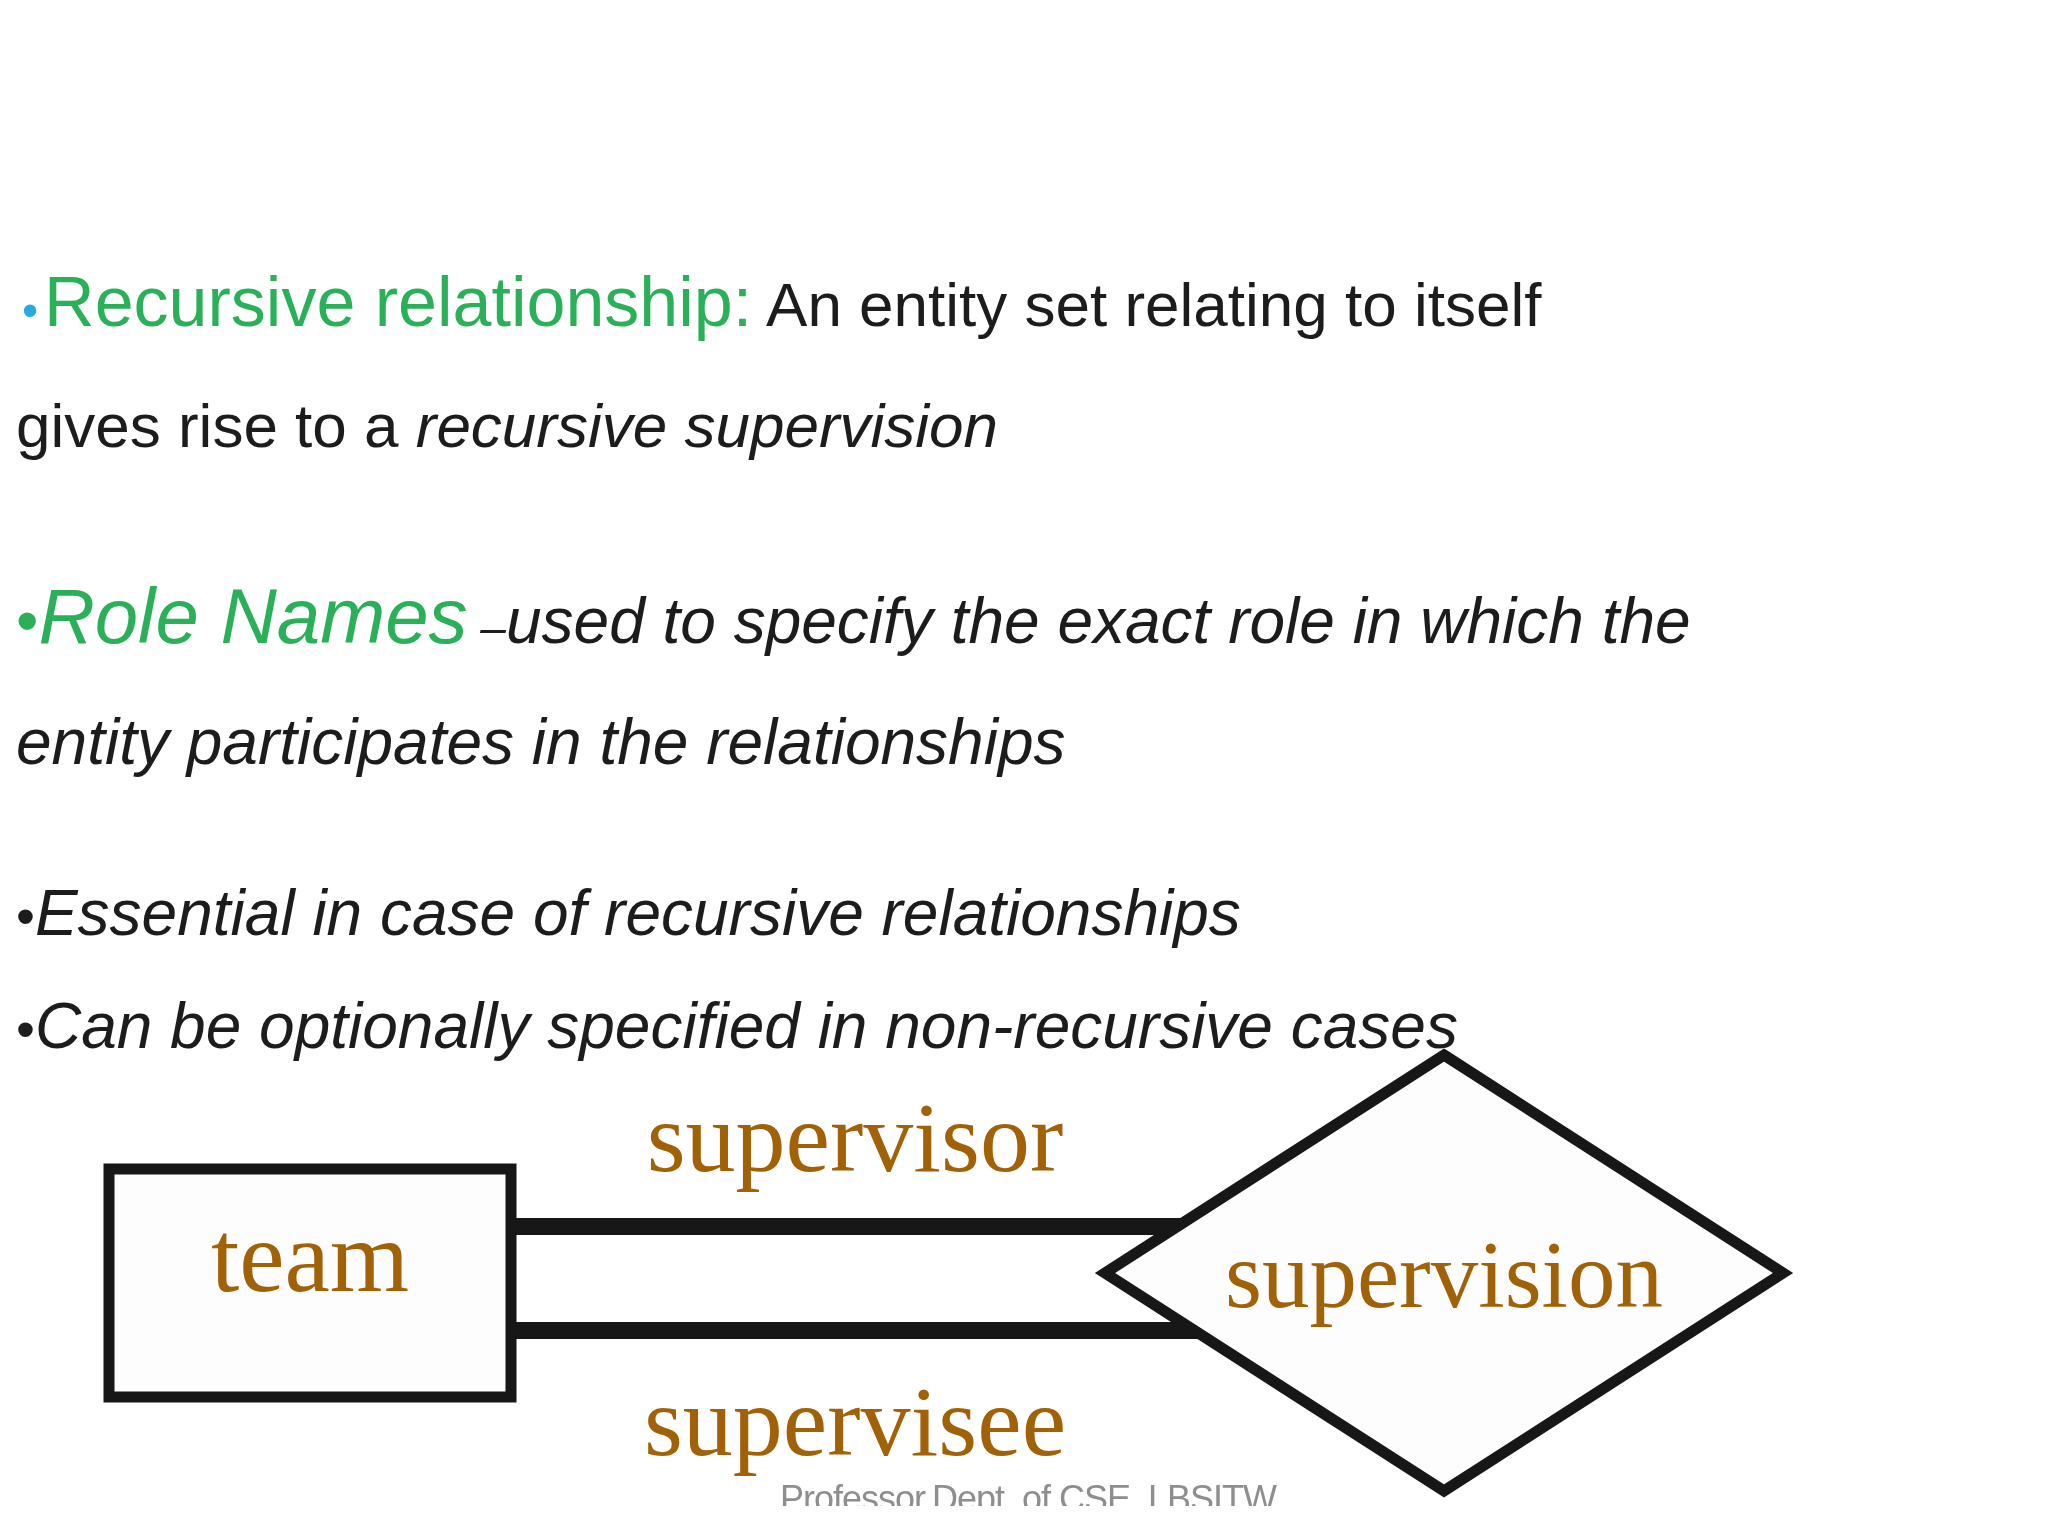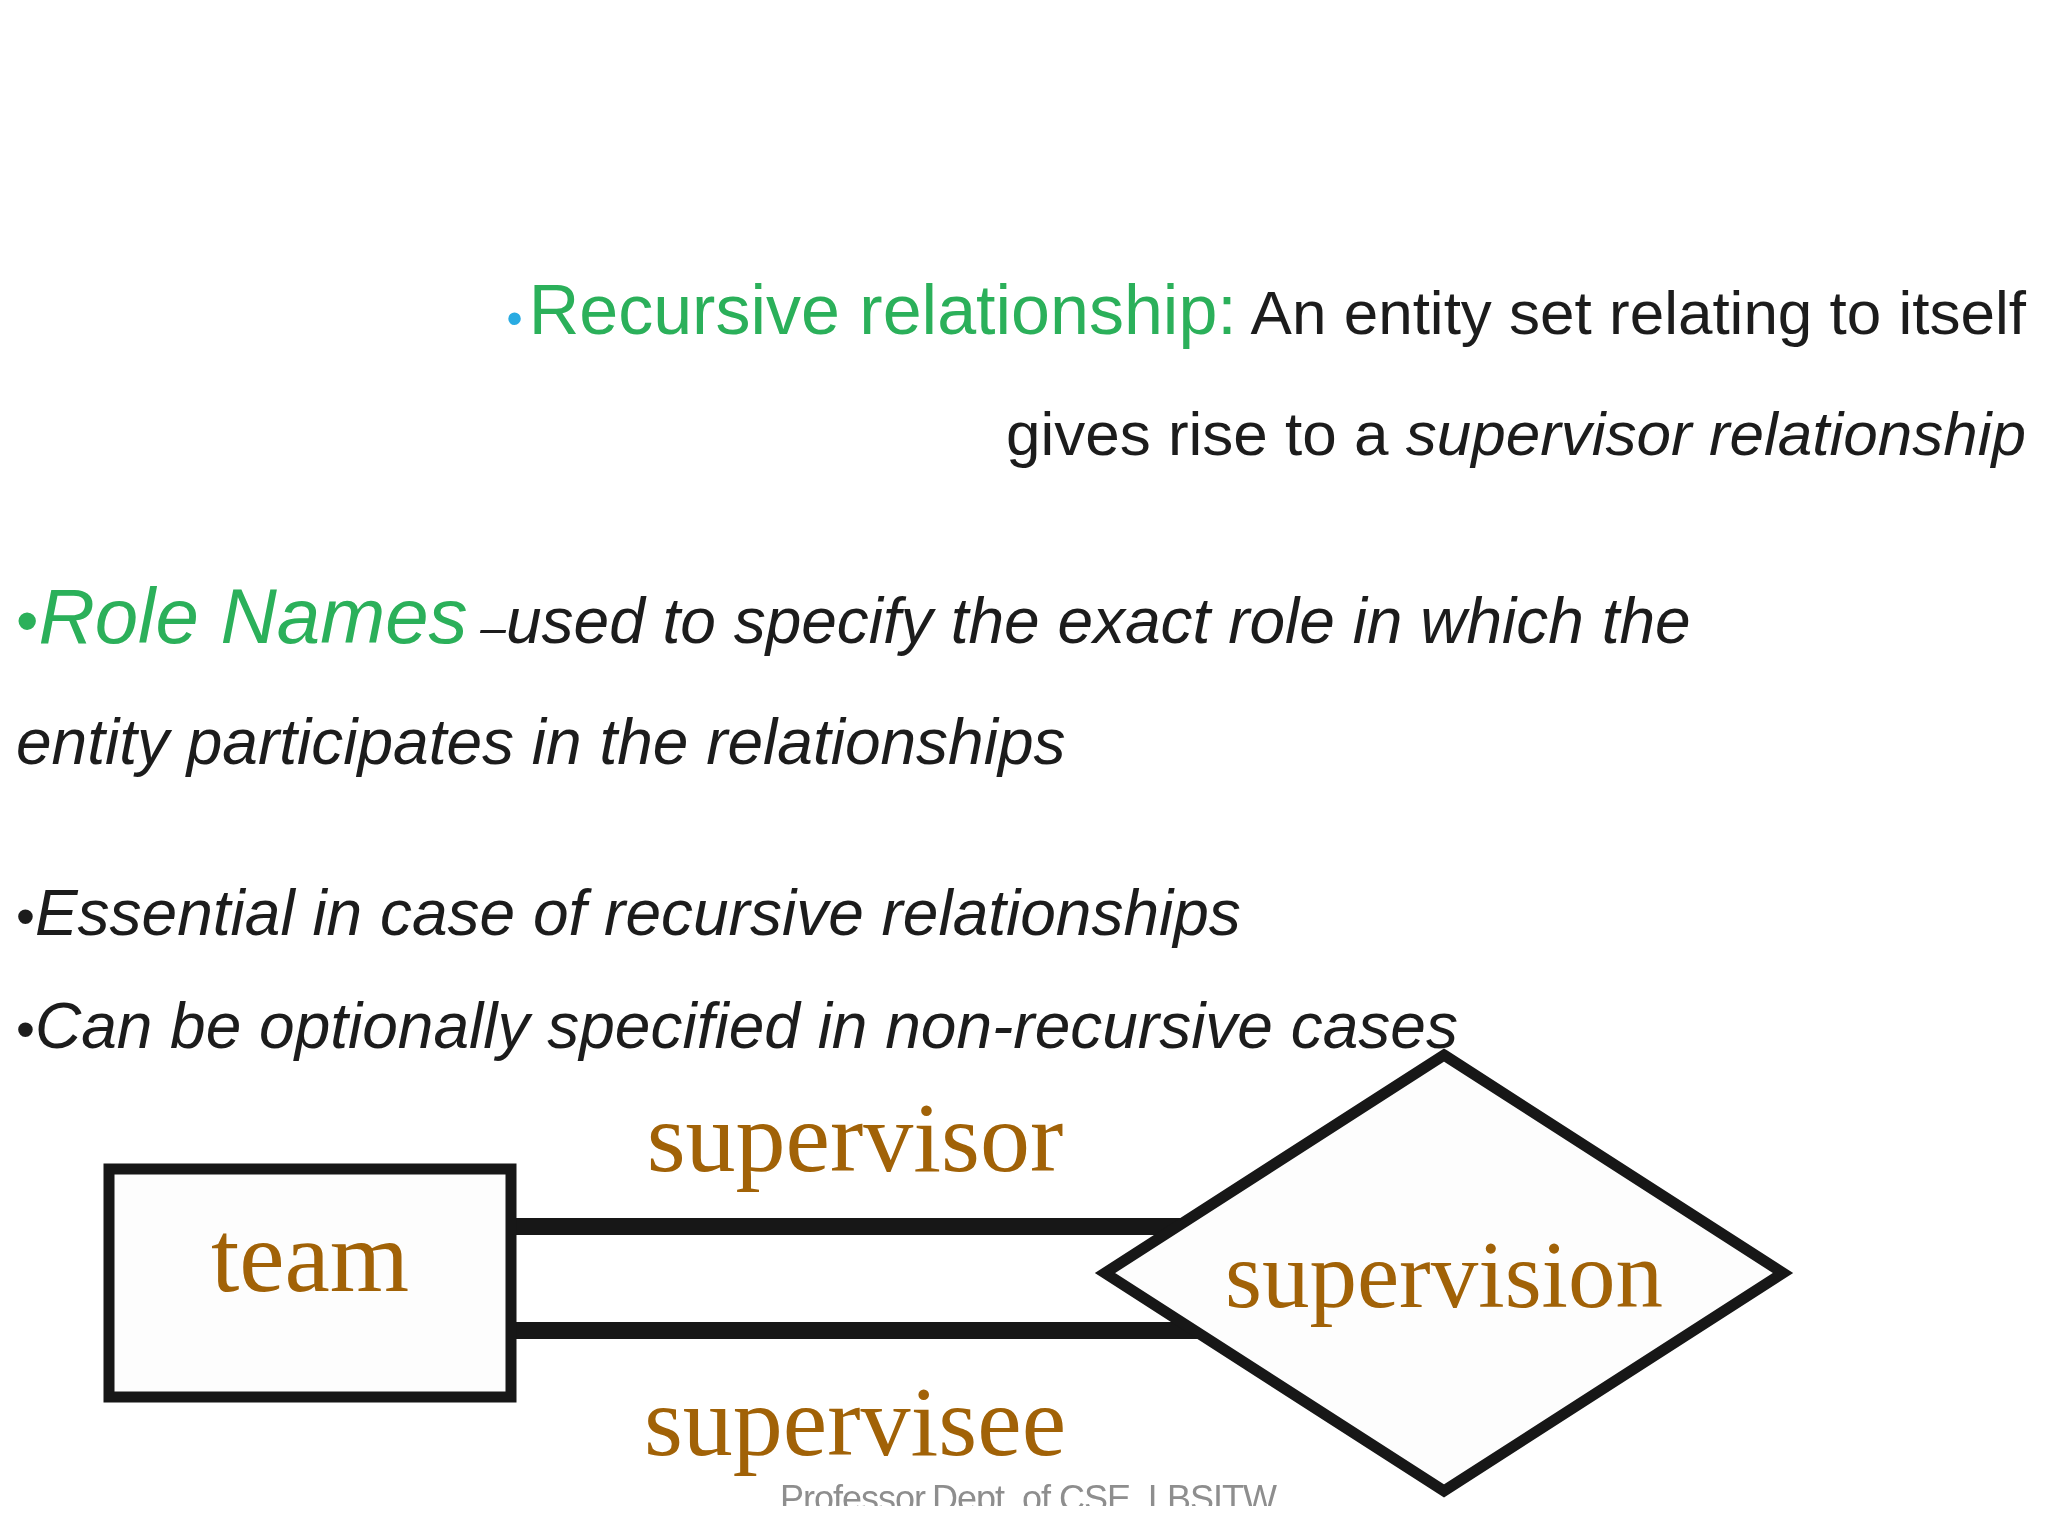--- a/index.html
+++ b/index.html
@@ -9,21 +9,21 @@
     font-family:"Liberation Sans","DejaVu Sans",sans-serif;
     color:var(--c-text,#1c1c1c);
   }
   .title {
     position:absolute; left:26px; top:36px; margin:0;
     font-size:84px; font-weight:400; letter-spacing:-1px;
     color:var(--c-title,#29ABE2); white-space:nowrap;
   }
   .para { position:absolute; left:16px; width:2010px; }
   .line { line-height:105px; white-space:nowrap; }
-  .p1 { top:258px;text-align:right; }
+  .p1 { top:250px; }
   .p2 { top:564px; }
   .p34 { top:865px; }
   .p34 .line { line-height:96px; }
 
   .bullet { display:inline-block; vertical-align:baseline; }
   .bullet.cyan  { color:var(--c-title,#29ABE2); font-size:46px; padding:0 6px 0 6px; }
   .bullet.green { color:var(--c-accent-green,#2BB05A); font-size:64px; }
   .bullet.dark  { color:var(--c-text,#1c1c1c); font-size:54px; }
 
   .lead-green   { color:var(--c-accent-green,#2BB05A); font-size:70px; }
@@ -58,21 +58,21 @@
 <body>
 
 <div class="slide">
 
 
   <div class="para p1">
     <div class="line">
       <span class="bullet cyan">•</span><span class="lead-green">Recursive relationship:</span><span class="body-txt"> An entity set relating to itself</span>
     </div>
     <div class="line">
-      <span class="body-txt">gives rise to a </span><span class="body-txt em">supervisor relationship</span>
+      <span class="body-txt">gives rise to a </span><span class="body-txt em">recursive supervision</span>
     </div>
   </div>
 
   <div class="para p2">
     <div class="line">
       <span class="bullet green">•</span><span class="lead-green-it">Role Names</span><span class="dash-small"> –</span><span class="body-it">used to specify the exact role in which the</span>
     </div>
     <div class="line">
       <span class="body-it">entity participates in the relationships</span>
     </div>

